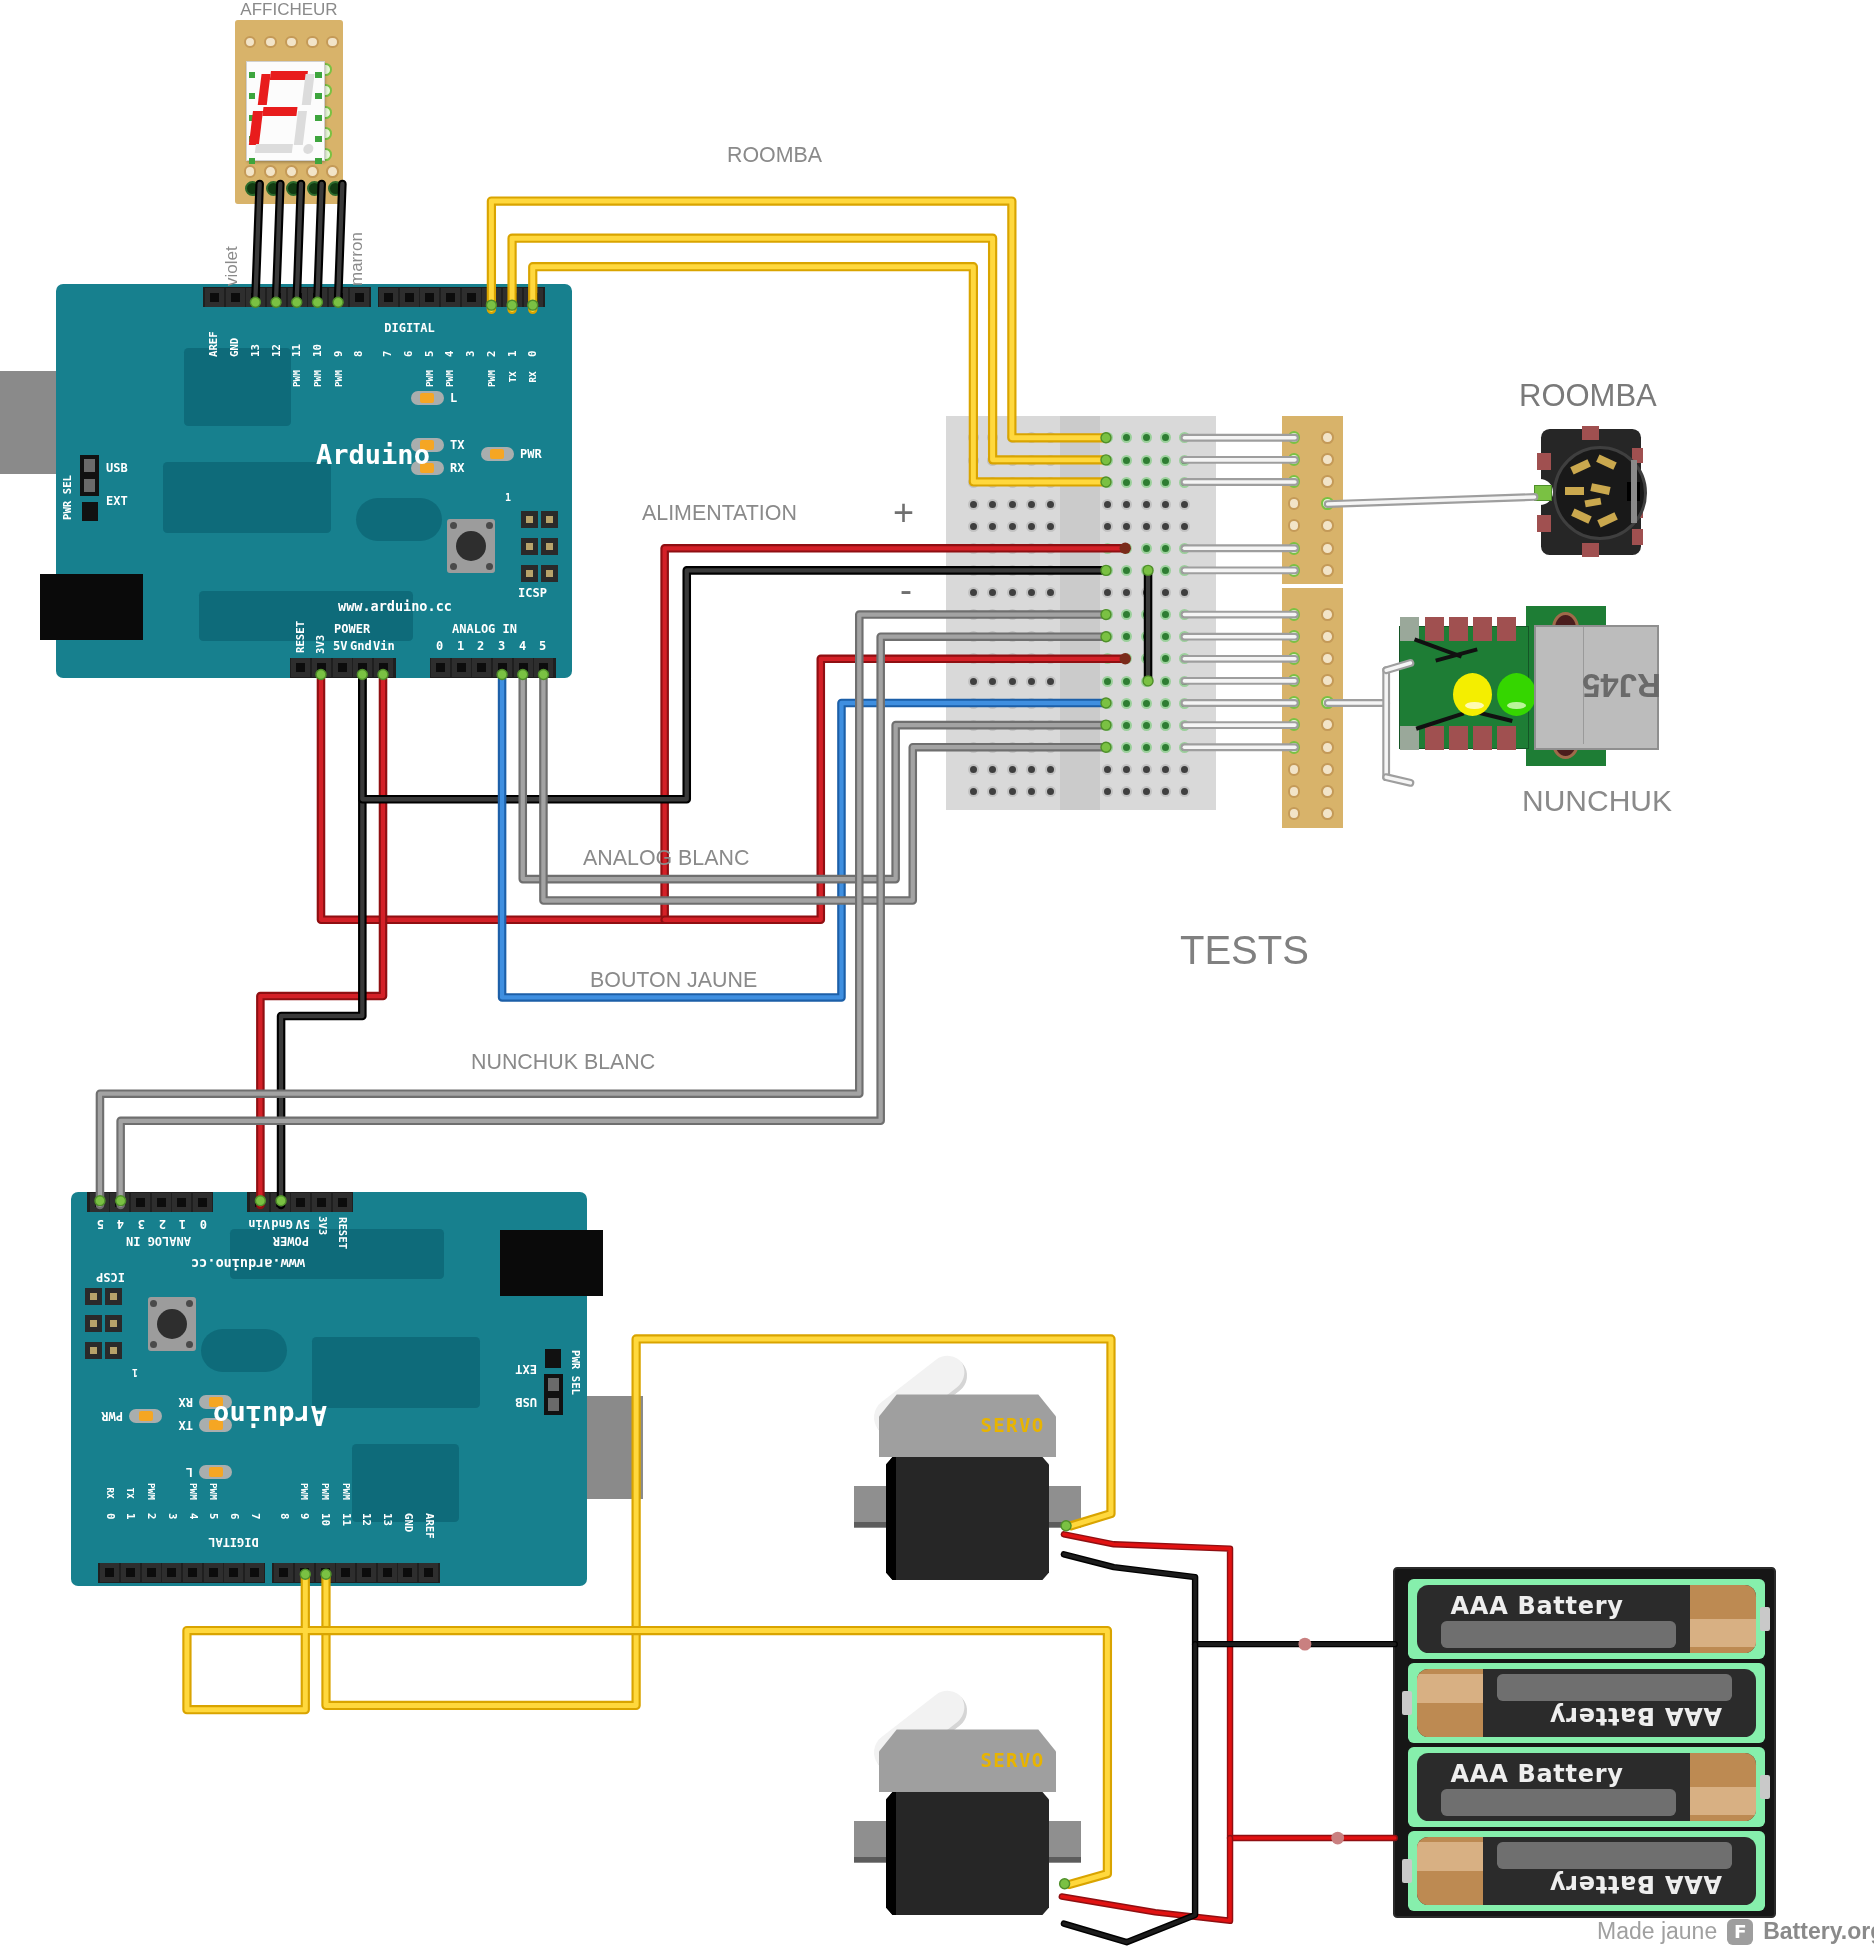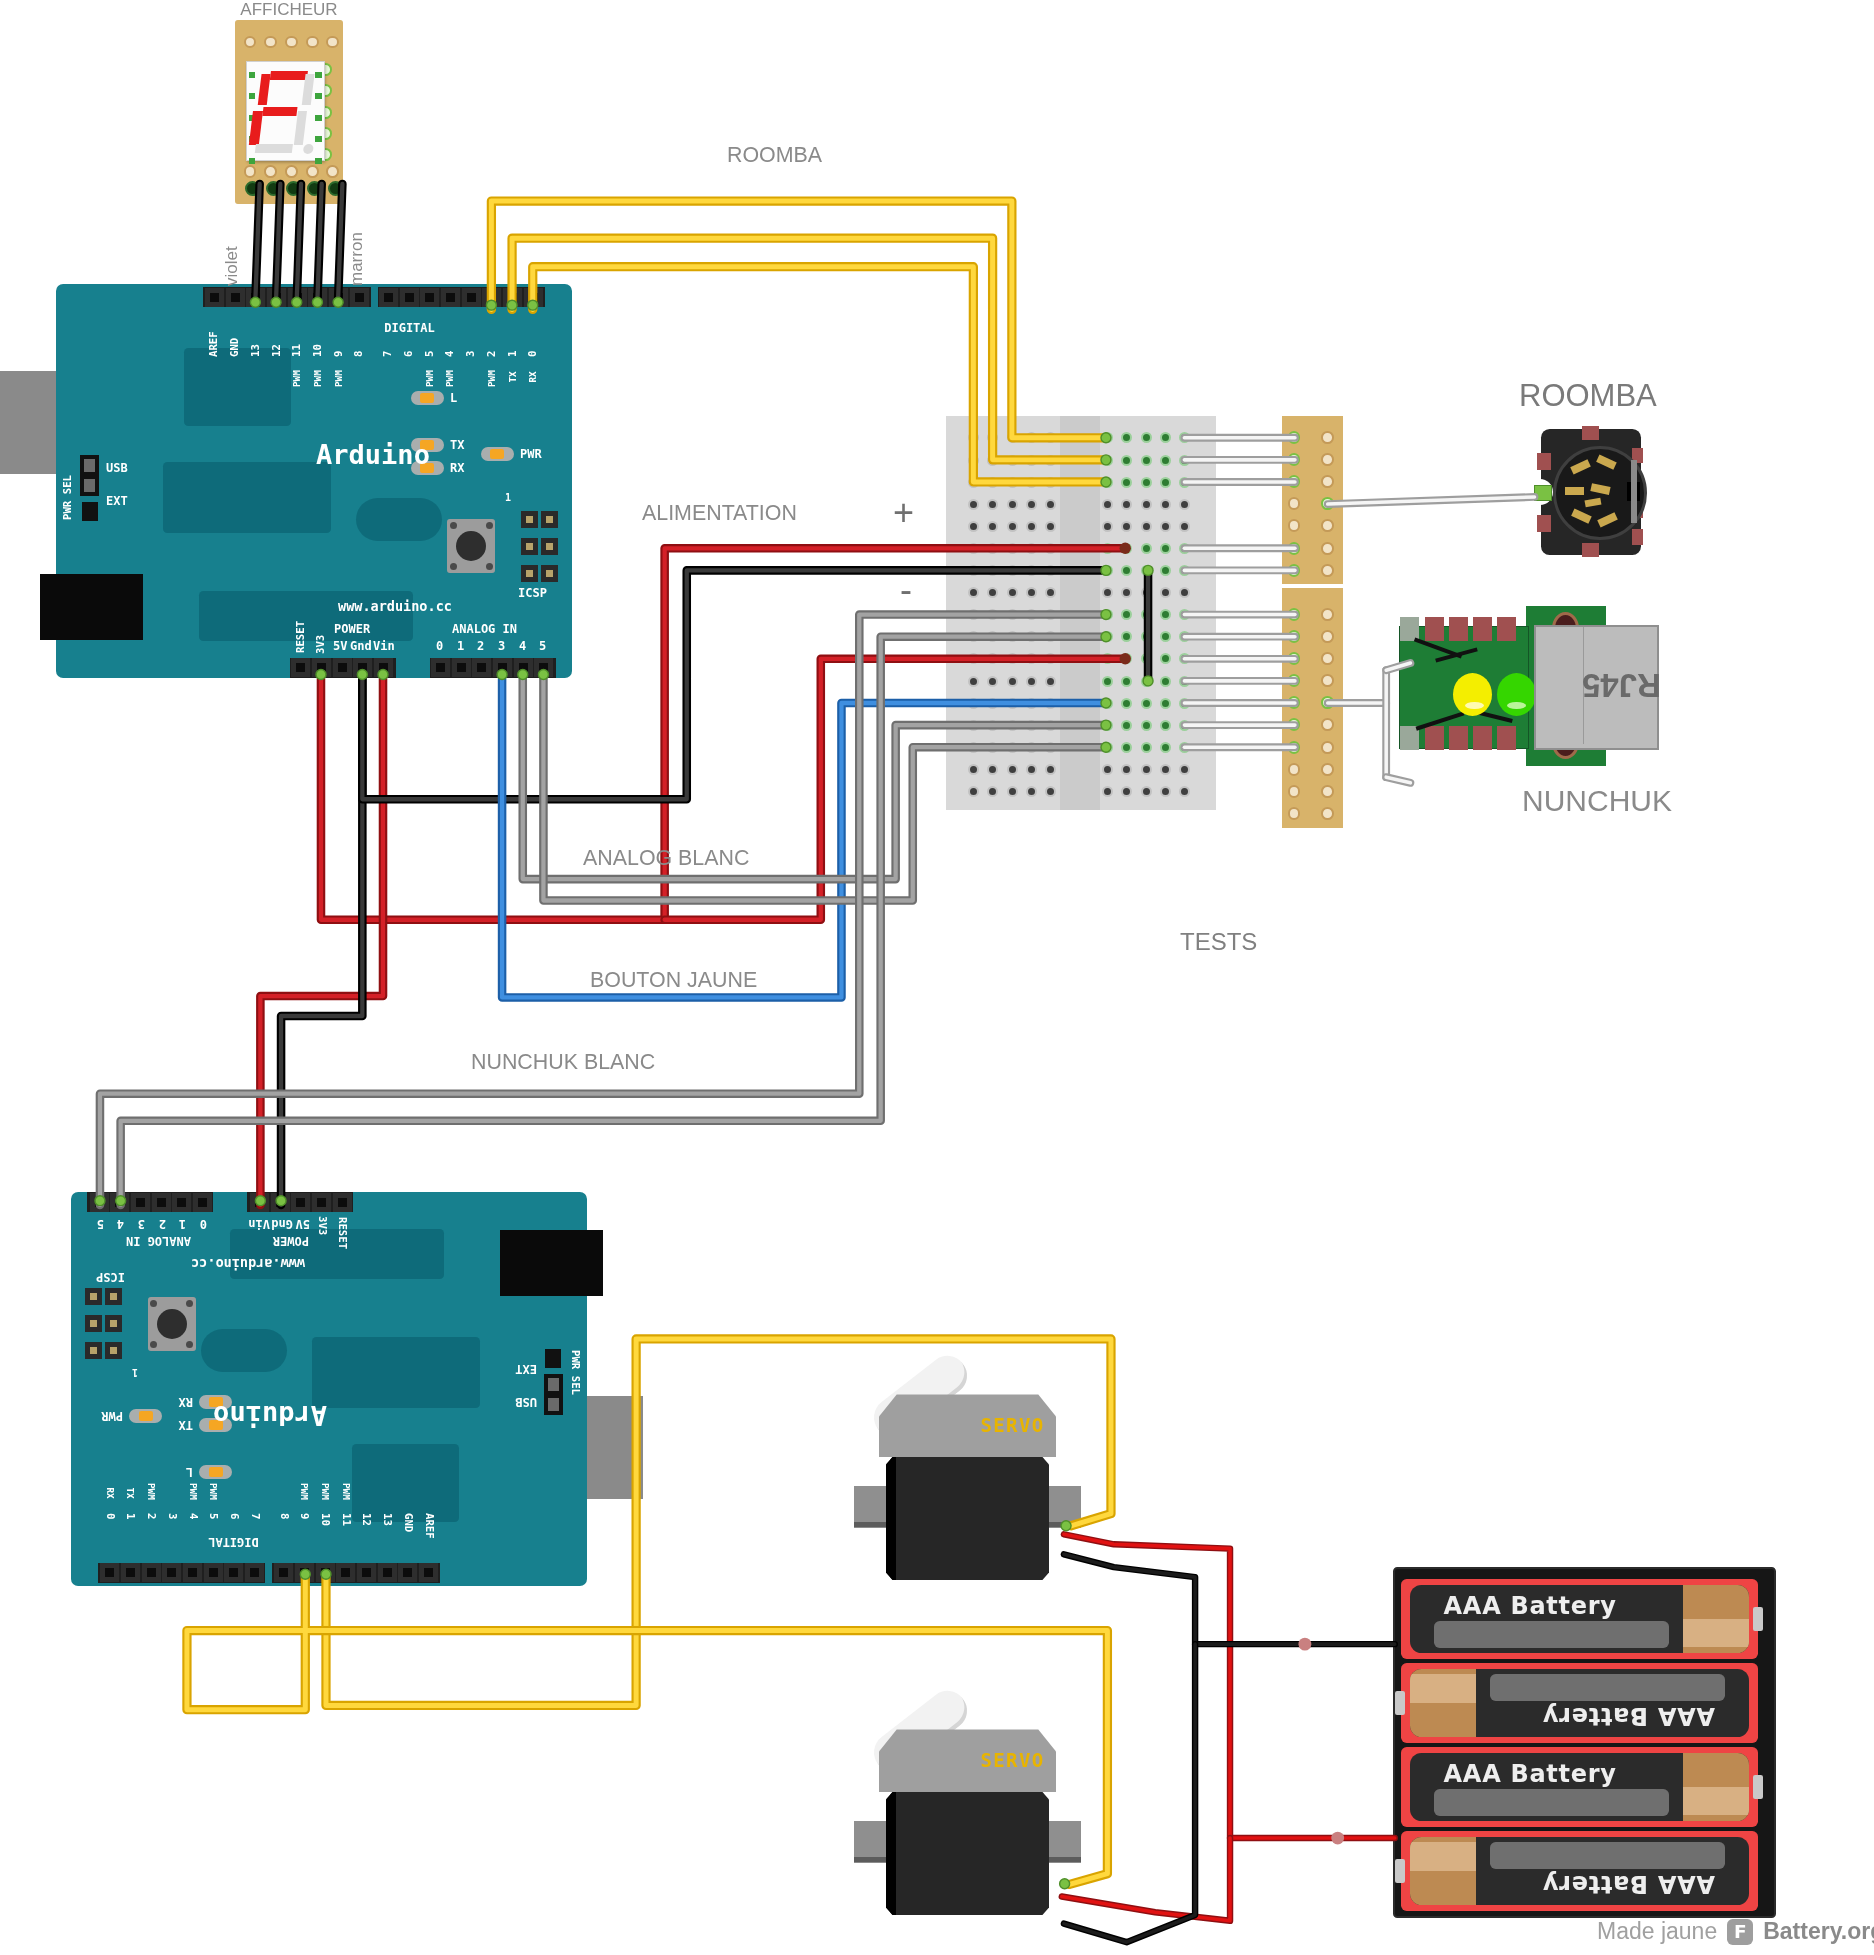--- a/index.html
+++ b/index.html
@@ -32,21 +32,21 @@
   .hole{position:absolute;width:7.1px;height:7.1px;border-radius:50%;background:#3f3f3f;border:2.1px solid #c2c2c2;}
   .hole.used{background:#2e7d32;border-color:#9bd09b;}
   .perf{position:absolute;background:#d8b36a;}
   .phole{position:absolute;width:8.6px;height:8.6px;border-radius:50%;background:#f2e4c8;border:2.9px solid #c49a58;}
   .phole.used{background:#e7f7d8;border-color:#7ac143;}
   
   .servo{position:absolute;width:228px;height:214px;}
   .din{position:absolute;}
   .rj45{position:absolute;}
   .batpack{position:absolute;background:#161616;border:2.9px solid #2b2b2b;border-radius:4.3px;}
-  .batslot{position:absolute;left:6px;width:357px;height:80px;background:#ef4444;border-radius:5.7px;}
+  .batslot{position:absolute;left:13px;width:357px;height:80px;background:#86efac;border-radius:5.7px;}
   .bat{position:absolute;left:8.6px;top:5.7px;width:339px;height:68px;background:#2b2b2b;border-radius:11.4px;overflow:hidden;}
   .bat .cap{position:absolute;top:0;right:0;width:66px;height:68px;background:#bd8a52;}
   .bat .caphi{position:absolute;top:34px;right:0;width:66px;height:28.5px;background:#d8b083;}
   .bat .band{position:absolute;left:24px;top:36px;width:235px;height:27px;background:#6f6f6f;border-radius:5.7px;}
   .bat .txt{position:absolute;left:34px;top:7.1px;color:#eee;font:bold 24px "DejaVu Sans",sans-serif;letter-spacing:0.7px;}
   .bat.flip{transform:rotate(180deg);}
   .term{position:absolute;width:10px;height:24px;background:#c9c9c9;border-radius:2.1px;}
   svg.wires{position:absolute;left:0;top:0;z-index:40;}
   .comp{z-index:10;}
   .toplab{z-index:50;}
@@ -956,21 +956,21 @@
   <div class="lbl toplab" style="left:642px;top:501px;font-size:21.4px;">ALIMENTATION</div>
   <div class="lbl toplab" style="left:893px;top:492px;font-size:36px;color:#707070;">+</div>
   <div class="lbl toplab" style="left:900px;top:569px;font-size:36px;color:#707070;">-</div>
   <div class="lbl toplab" style="left:583px;top:846px;font-size:21.4px;">ANALOG BLANC</div>
   <div class="lbl toplab" style="left:590px;top:968px;font-size:21.4px;">BOUTON JAUNE</div>
   <div class="lbl toplab" style="left:471px;top:1050px;font-size:21.4px;">NUNCHUK BLANC</div>
 
   <div class="lbl toplab" style="left:1519px;top:378px;font-size:31px;color:#7a7a7a;">ROOMBA</div>
   <div class="lbl toplab" style="left:1490px;top:784px;width:214px;text-align:center;font-size:30px;">NUNCHUK</div>
 
-  <div class="lbl toplab" style="left:1180px;top:928px;font-size:24px;color:#808080;">TESTS</div>
+  <div class="lbl toplab" style="left:1180px;top:928px;font-size:40px;color:#808080;">TESTS</div>
 
   <div class="abs toplab" style="left:1597px;top:1918px;display:flex;align-items:center;gap:10px;">
     <span class="lbl" style="position:static;font-size:23px;color:#a0a0a0;">Made jaune</span>
     <span style="display:inline-block;width:26px;height:26px;background:#9e9e9e;border-radius:5.7px;color:#fff;font:bold 18.5px 'DejaVu Sans',sans-serif;text-align:center;line-height:26px;">F</span>
     <span class="lbl" style="position:static;font-size:23px;color:#8a8a8a;font-weight:bold;">Battery.org</span>
   </div>
 </div>
 
 
 </body></html>

